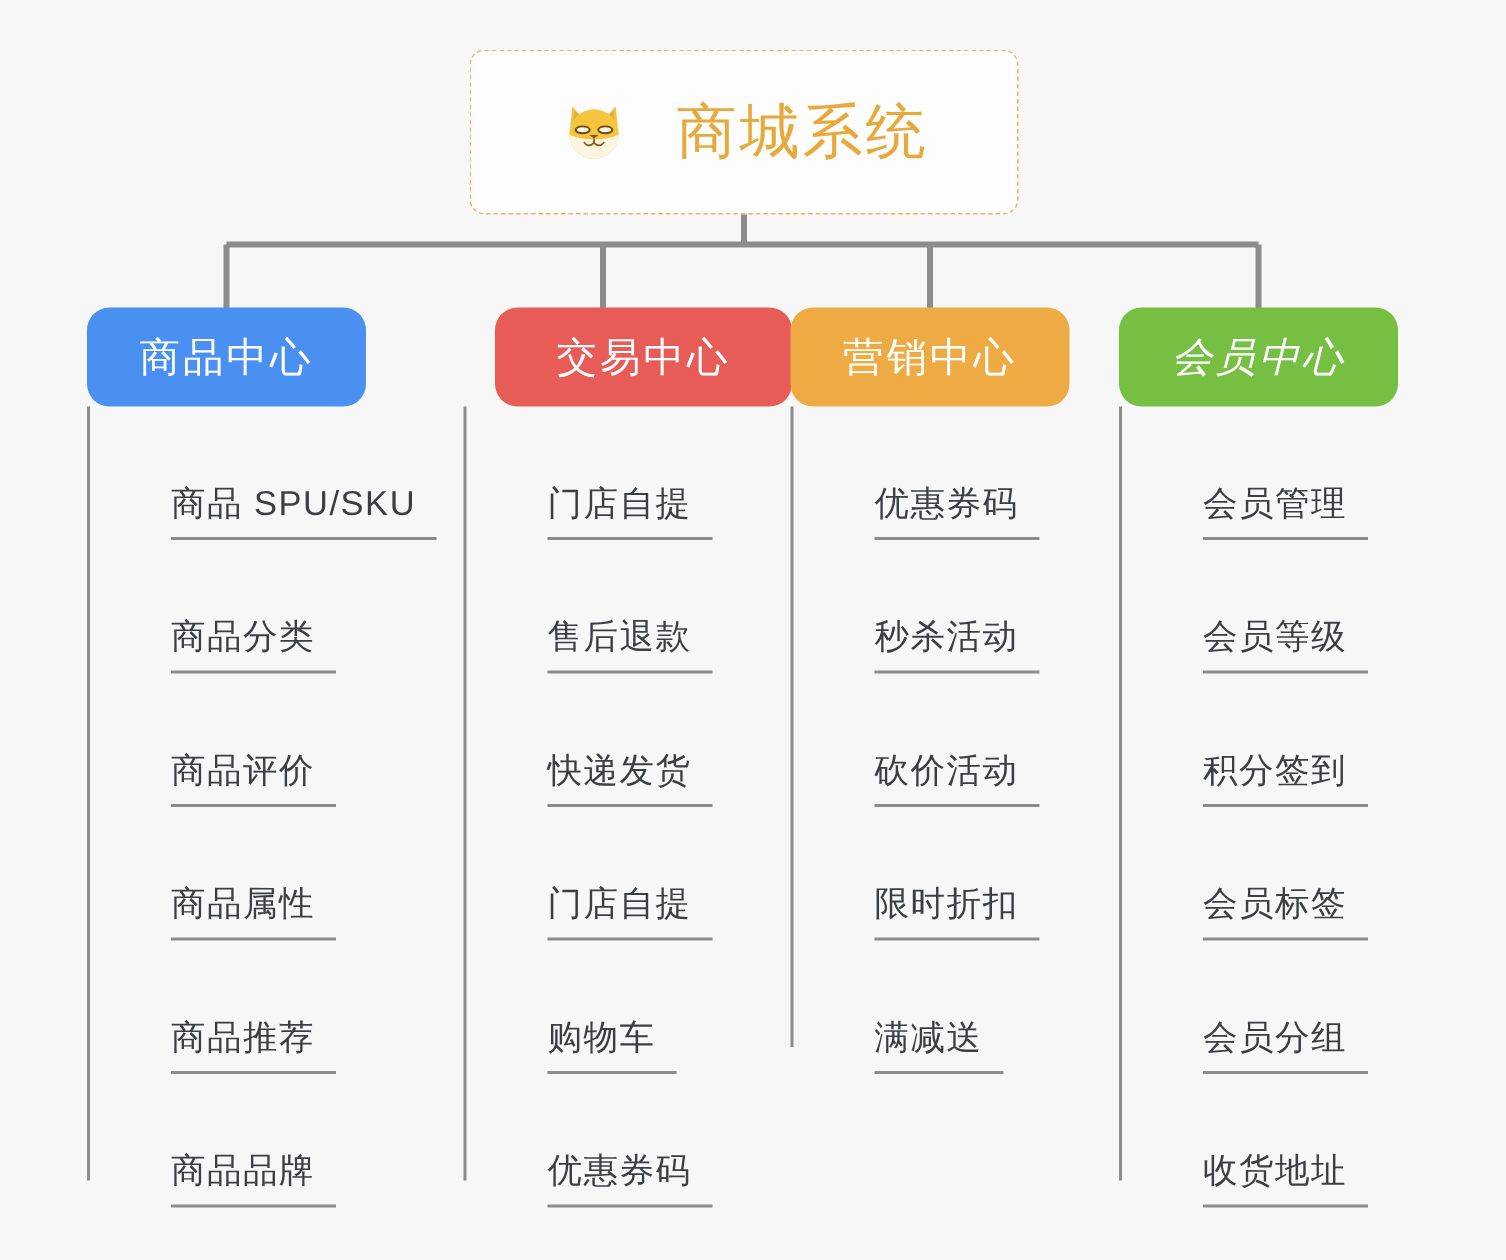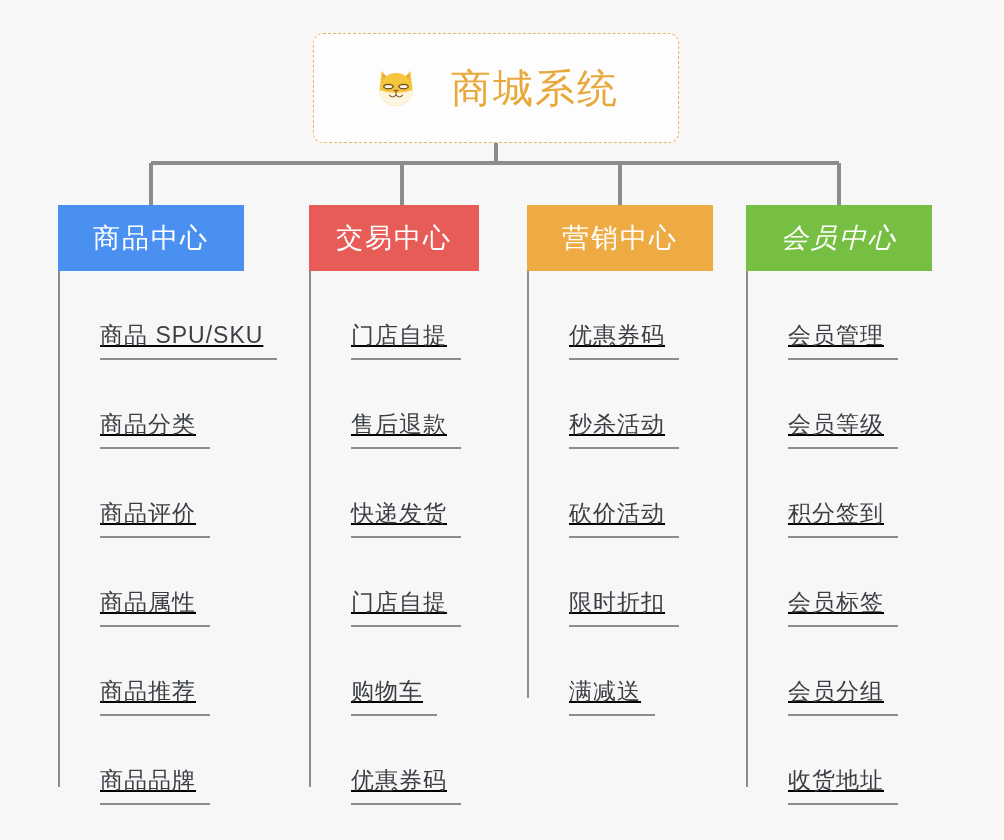--- a/index.html
+++ b/index.html
@@ -64,34 +64,33 @@
     left: 0;
     top: 205px;
     width: 1004px;
   }
   .column {
     position: absolute;
     top: 0;
   }
   .col-head {
     height: 66px;
-    border-radius: 0;
+    border-radius: 15px;
     display: flex;
     align-items: center;
     justify-content: center;
     color: #ffffff;
     font-size: 27px;
     letter-spacing: 2px;
     white-space: nowrap;
   }
   .col-body {
     position: relative;
     margin-top: 0;
-    padding-left: 20px;
-    text-decoration: underline;
+    padding-left: 34px;
   }
   
   .col-body::before {
     content: "";
     position: absolute;
     left: 0;
     top: 0;
     bottom: 18px;
     width: 2px;
     background: #8c8c8c;
@@ -109,21 +108,21 @@
     letter-spacing: 1px;
     white-space: nowrap;
     padding: 0 14px 7px 0;
     border-bottom: 2px solid #8c8c8c;
   }
 
   
   .col-0 { left: 58px;  }
   .col-0 .col-head { width: 186px; }
   .col-1 { left: 309px; }
-  .col-1 .col-head { width: 170px; }
+  .col-1 .col-head { width: 198px; margin-left: 21px; }
   .col-2 { left: 527px; }
   .col-2 .col-head { width: 186px; }
   .col-3 { left: 746px; }
   .col-3 .col-head { width: 186px; font-style: italic; }
 </style>
 </head>
 <body>
 
 <div id="mindmap">
 

